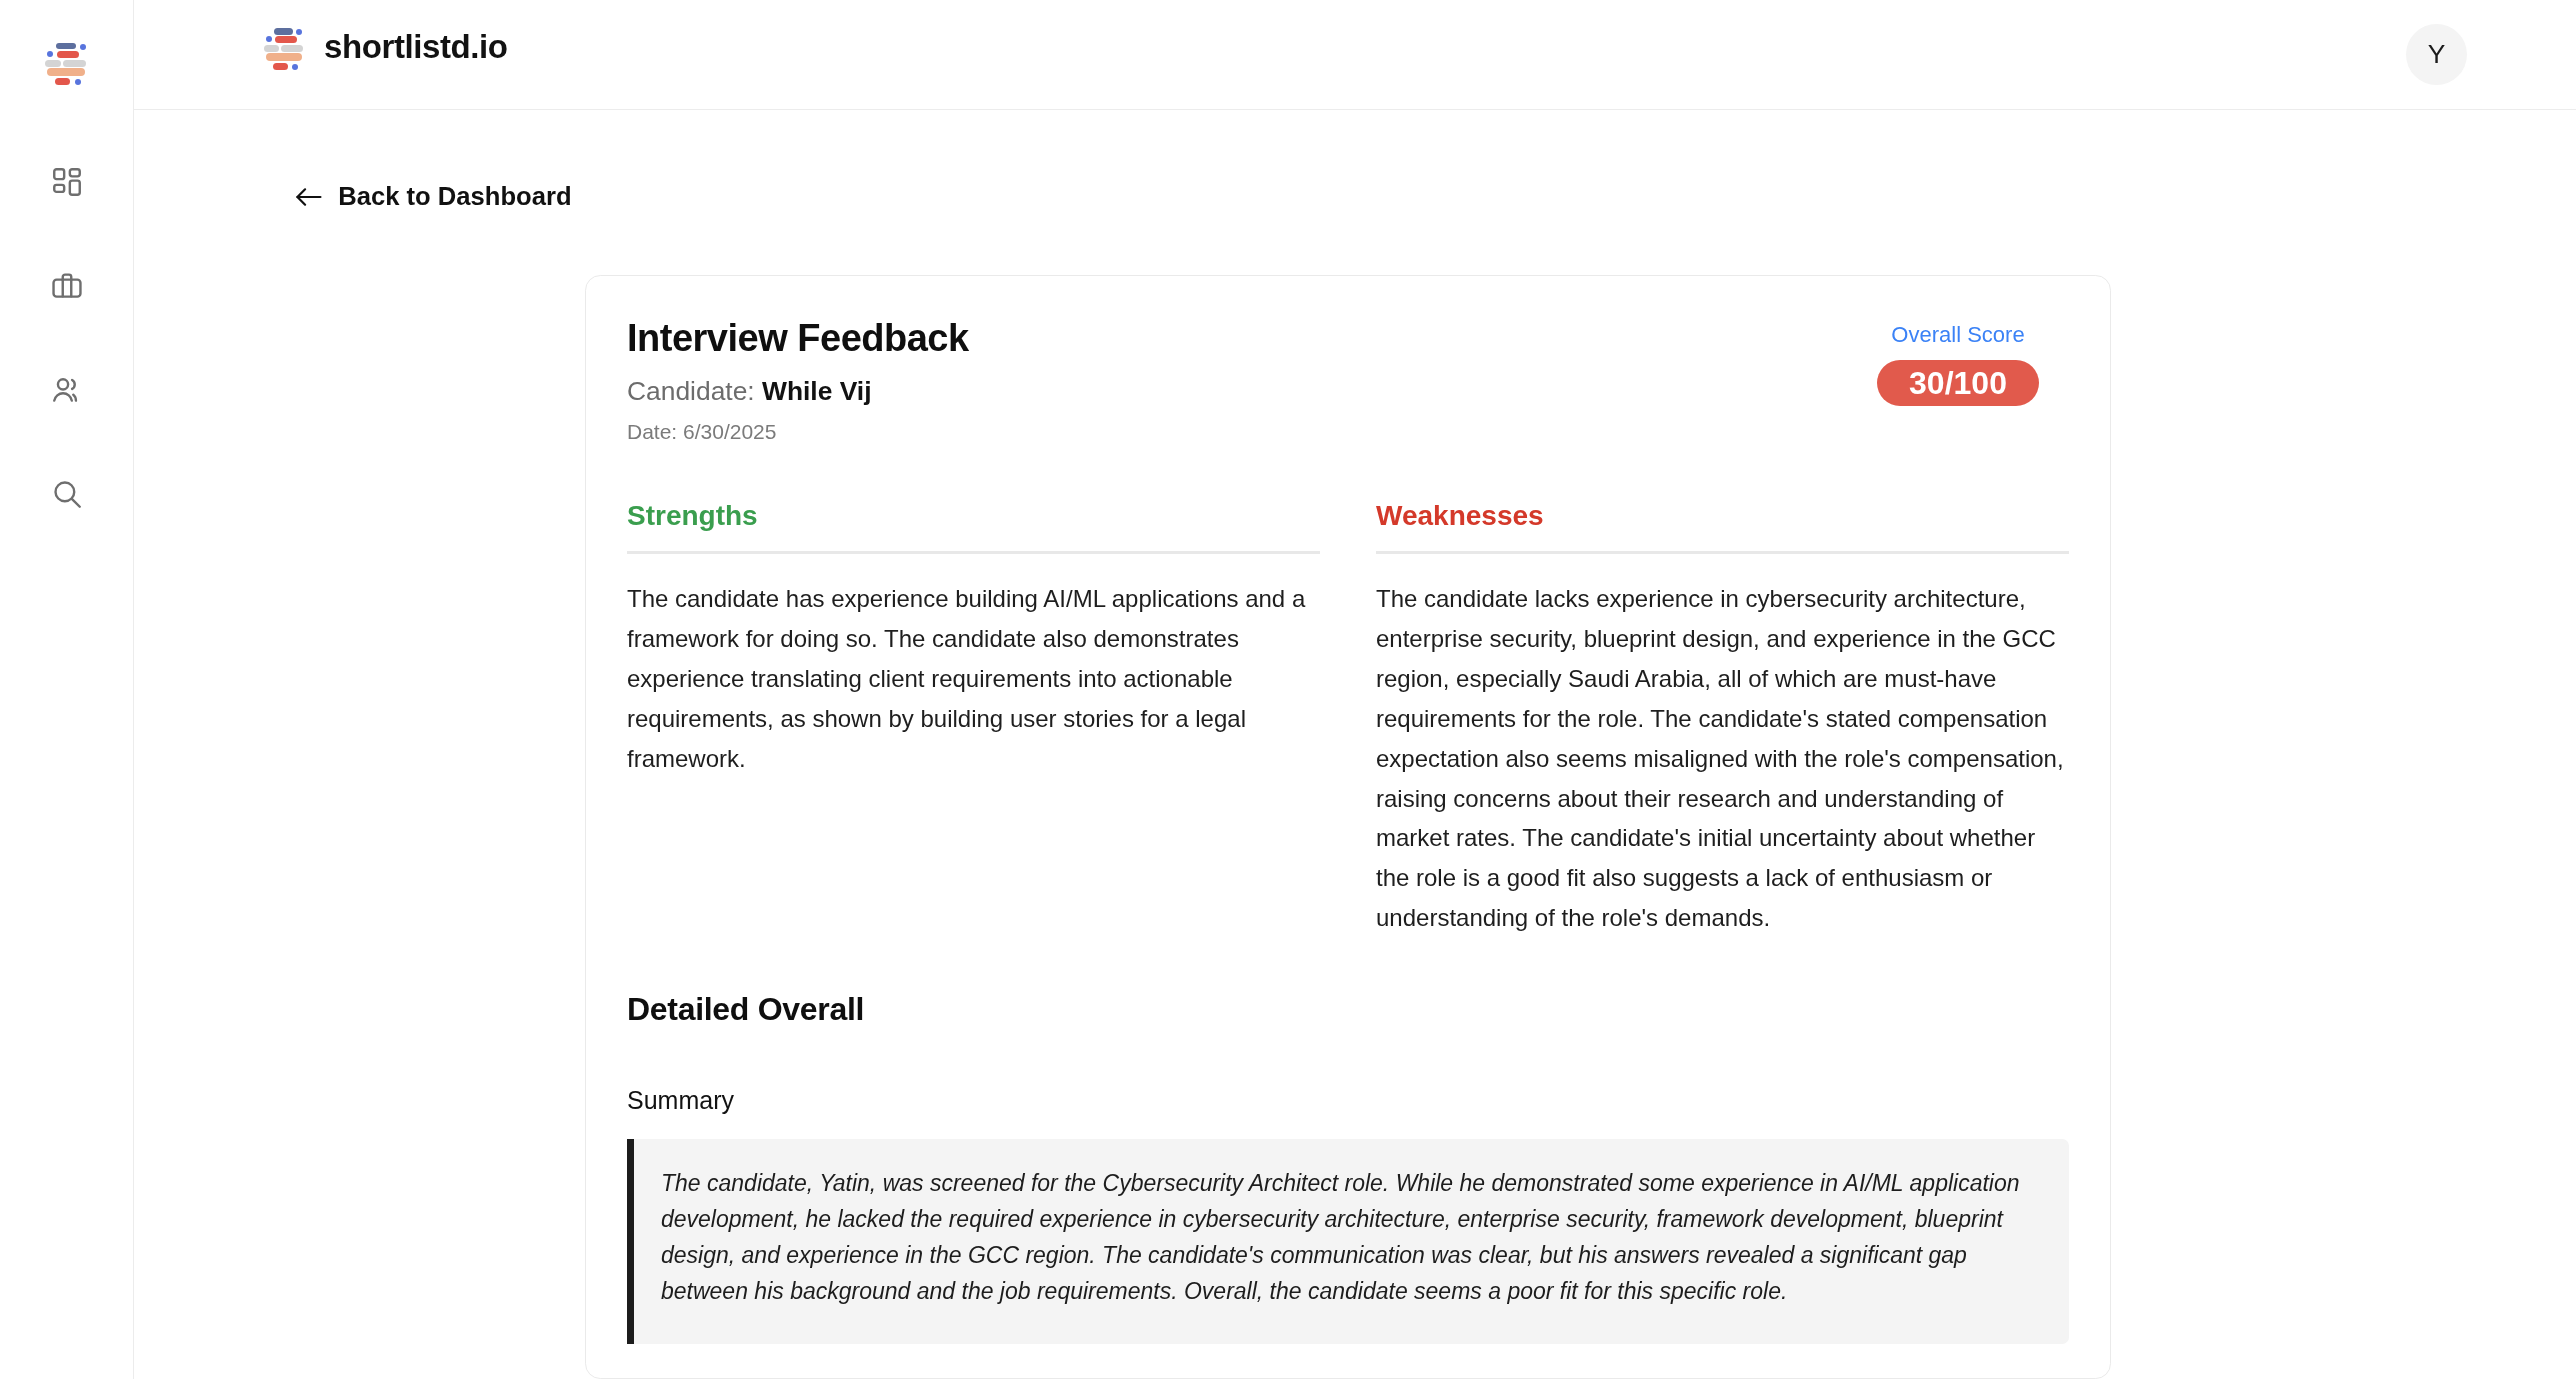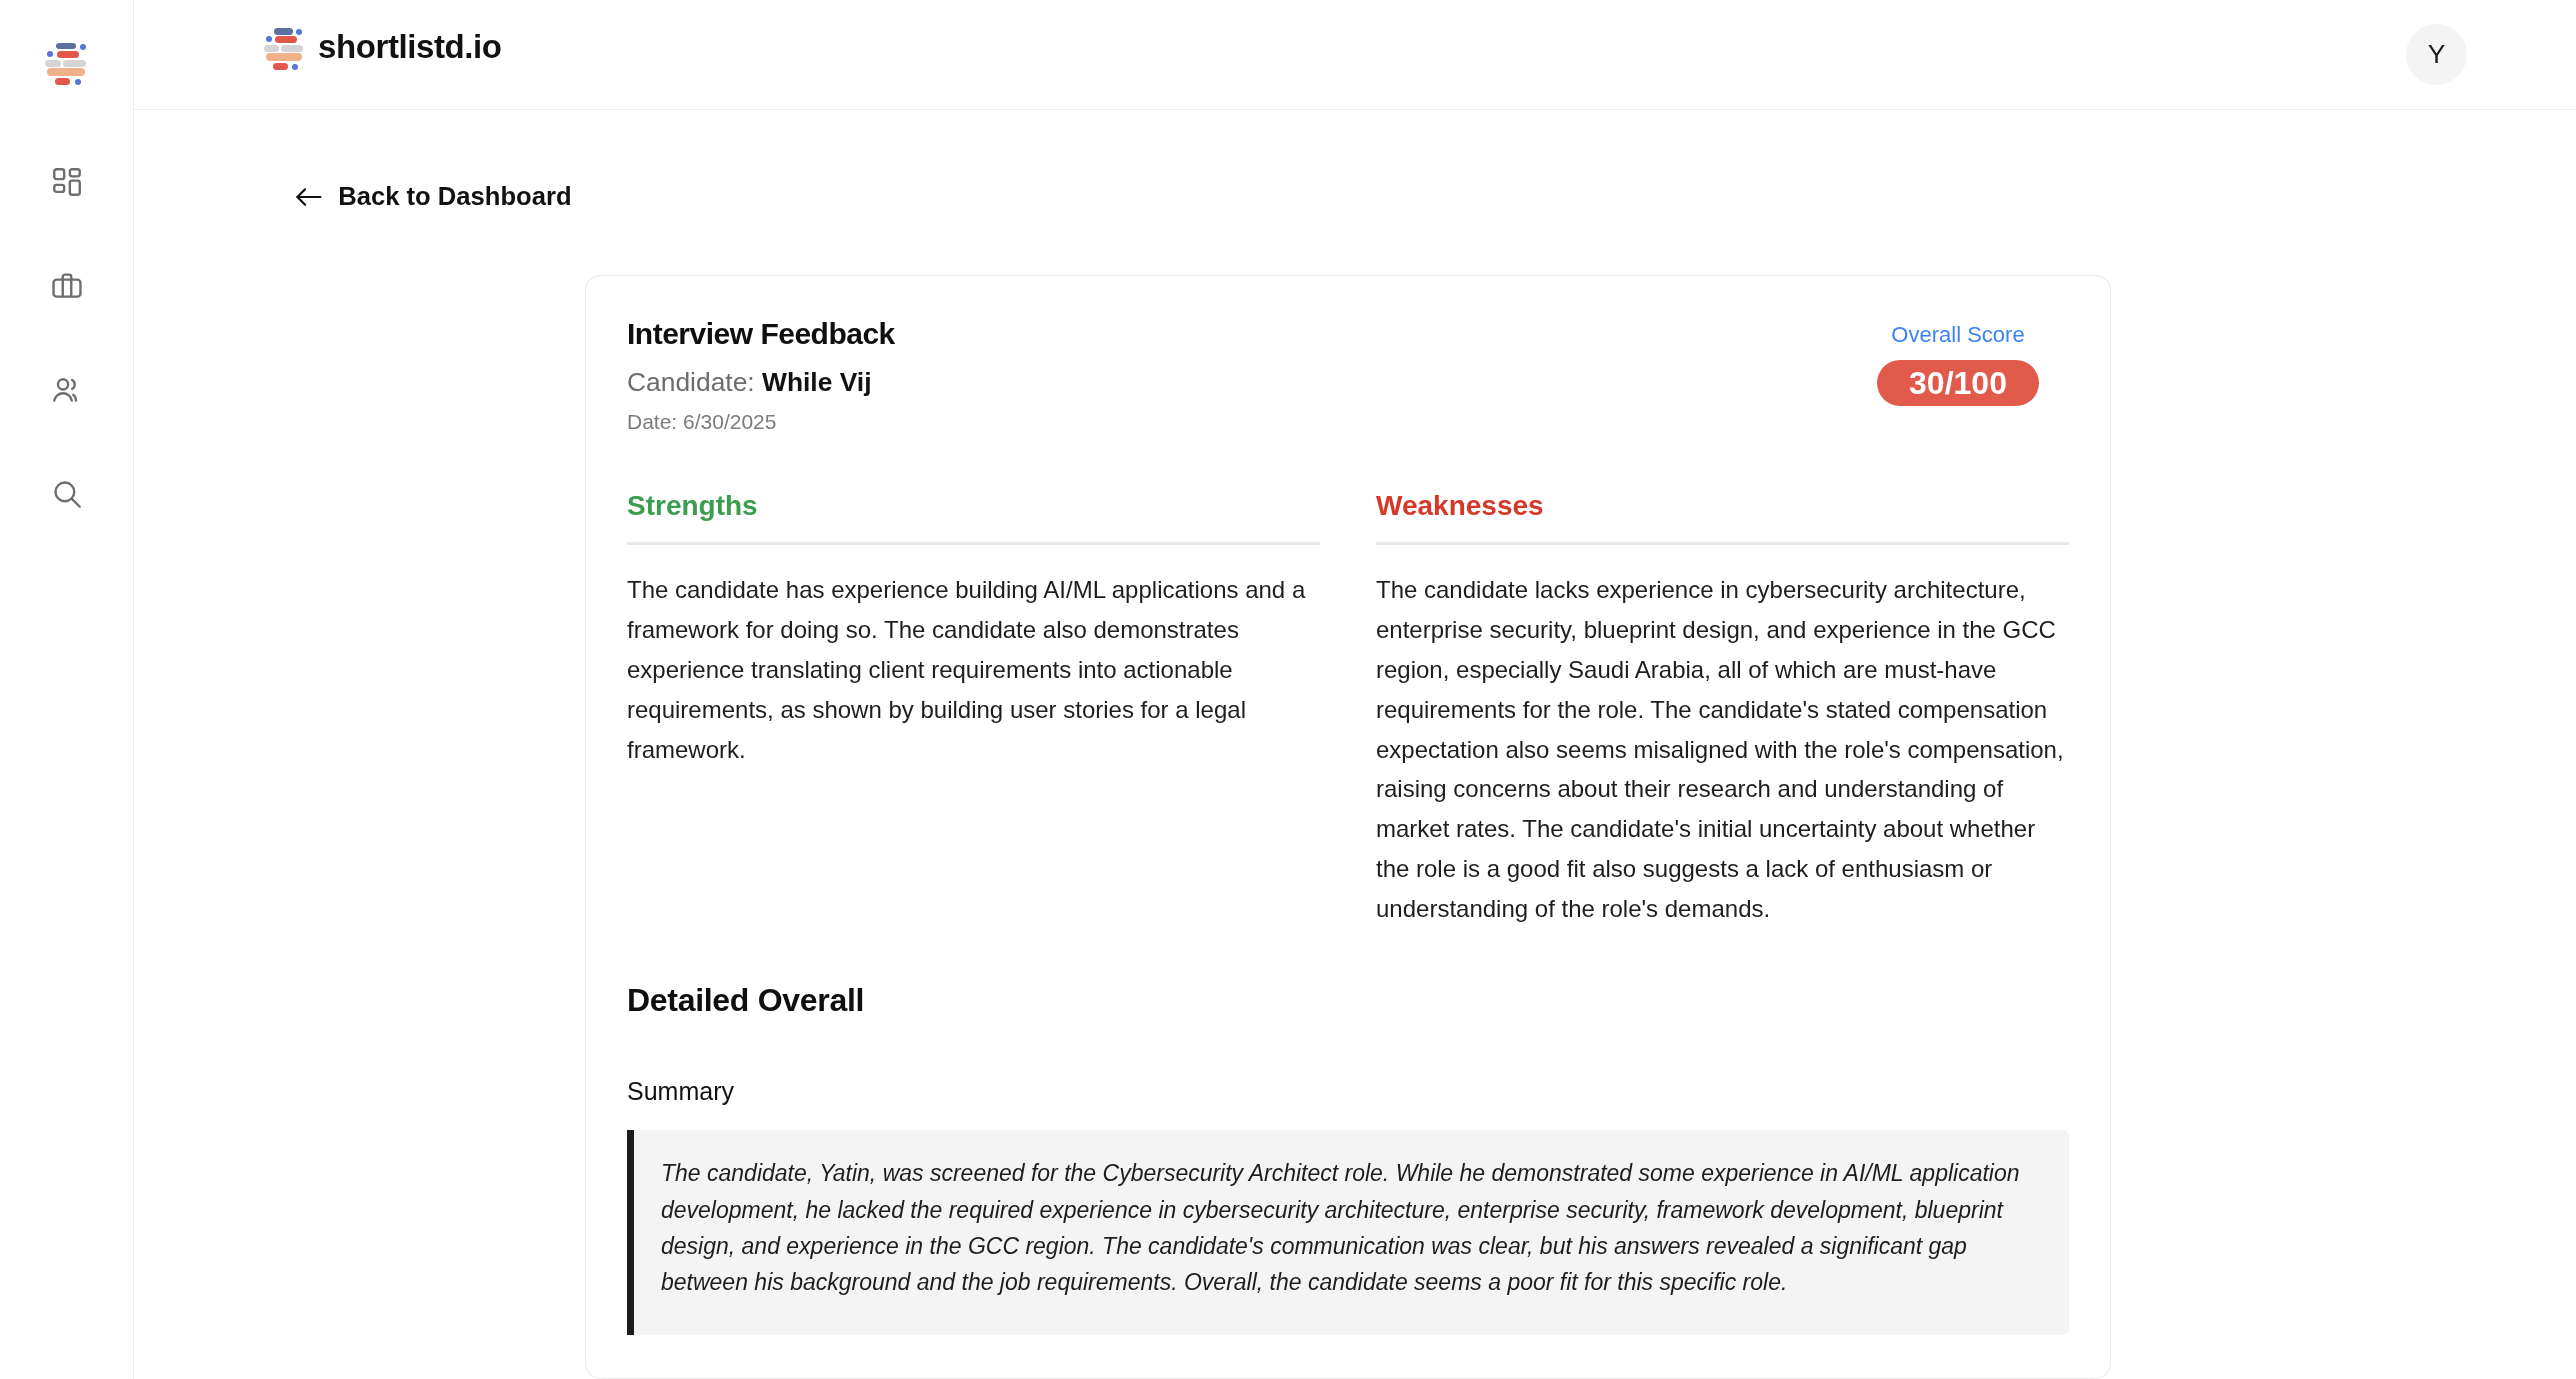--- a/index.html
+++ b/index.html
@@ -31,21 +31,21 @@
 
   
   .header {
     position: absolute; left: 134px; top: 0;
     width: 2442px; height: 110px;
     border-bottom: 1.7px solid #ececec;
     background: #ffffff;
   }
   .brand {
     position: absolute; left: 130px; top: 27px;
-    display: flex; align-items: center; gap: 13px;
+    display: flex; align-items: center; gap: 19px;
   }
   .brand-mark { width: 41px; height: 39px; position: relative; }
   .brand-name {
     font-size: 33px; font-weight: bold; color: #121212; letter-spacing: -0.4px;
     line-height: 1;
   }
   .avatar {
     position: absolute; right: 109px; top: 24px;
     width: 61px; height: 61px; border-radius: 50%;
     background: #f4f4f4;
@@ -73,21 +73,21 @@
   .card {
     position: absolute; left: 451px; top: 165px;
     width: 1526px; min-height: 1104px;
     background: #ffffff;
     border: 1.7px solid #eaeaea;
     border-radius: 15.3px;
     padding: 41px 41px 0 41px;
   }
   .card-head { position: relative; }
   .card-title {
-    font-size: 30px; font-weight: bold; color: #0f0f0f;
+    font-size: 38px; font-weight: bold; color: #0f0f0f;
     letter-spacing: -0.5px; line-height: 1.15;
   }
   .card-sub {
     margin-top: 15.3px; font-size: 26.4px; color: #6c6c6c; line-height: 1.2;
   }
   .card-sub b { color: #121212; font-weight: bold; }
   .card-date { margin-top: 12px; font-size: 21px; color: #7b7b7b; }
 
   .score-box {
     position: absolute; right: 0; top: 5.1px;

